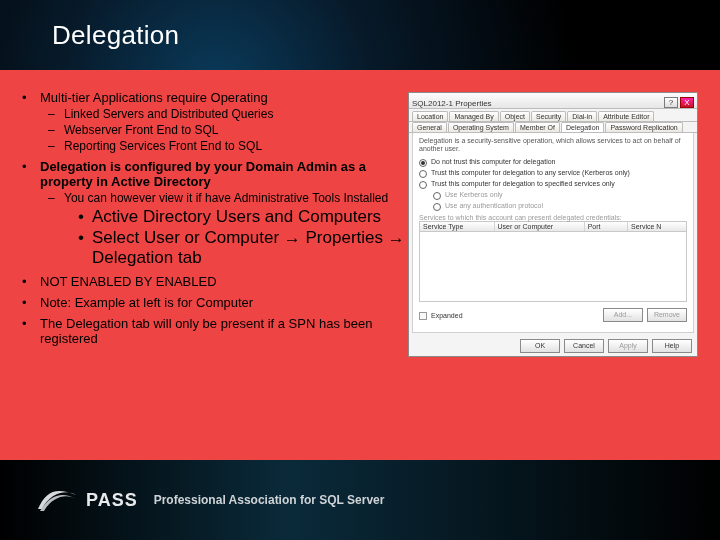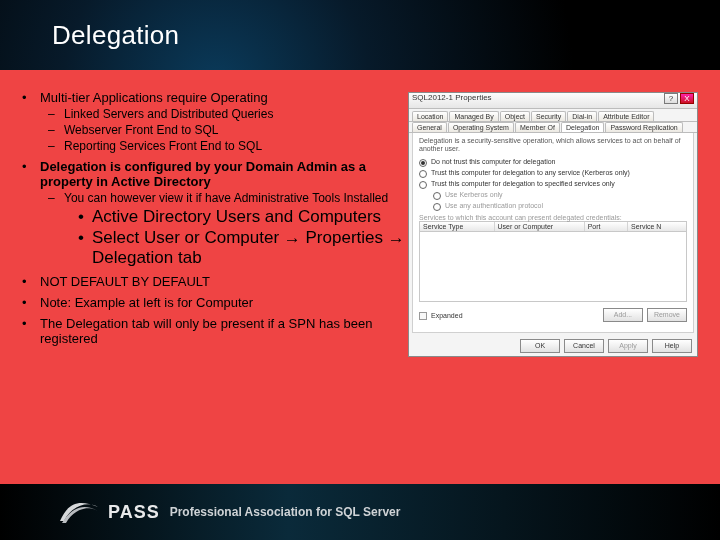--- a/index.html
+++ b/index.html
@@ -17,21 +17,21 @@
   ul.dash { list-style: none; margin-top: 2px; }
   ul.dash > li { position: relative; padding-left: 24px; font-size: 12px; margin: 2px 0; }
   ul.dash > li::before { content: "–"; position: absolute; left: 8px; }
   ul.dot2 { list-style: none; margin-top: 2px; }
   ul.dot2 > li { position: relative; padding-left: 28px; font-size: 17px; margin: 1px 0; }
   ul.dot2 > li::before { content: "•"; position: absolute; left: 14px; }
   .arrow { font-family: inherit; }
   .img-col { width: 300px; padding-top: 2px; }
   
   .dlg { width: 290px; border: 1px solid #8a8a8a; background: #f4f4f4; font-size: 8px; color: #333; }
-  .dlg-title { height: 16px; background: linear-gradient(#fdfdfd,#e6e6e6); border-bottom: 1px solid #bcbcbc; display:flex; align-items:flex-start; justify-content:space-between; padding:0 3px; }
+  .dlg-title { height: 16px; background: linear-gradient(#fdfdfd,#e6e6e6); border-bottom: 1px solid #bcbcbc; display:flex; align-items:flex-end; justify-content:space-between; padding:0 3px; }
   .dlg-title .sysbtns { display:flex; gap:2px; }
   .sysbtn { width:14px; height:11px; border:1px solid #7a7a7a; background:linear-gradient(#fff,#ddd); display:flex; align-items:center; justify-content:center; font-size:8px; }
   .sysbtn.x { background: linear-gradient(#f2a,#c12); color:#fff; border-color:#900; }
   .tabs { display:flex; flex-wrap:wrap; border-bottom:1px solid #bcbcbc; background:#f4f4f4; padding:2px 3px 0 3px; gap:1px; }
   .tab { border:1px solid #bcbcbc; border-bottom:none; background:linear-gradient(#fff,#ece9e2); padding:1px 4px; font-size:7px; border-radius:2px 2px 0 0; color:#333;}
   .tab.active { background:#fff; font-weight:400; }
   .dlg-body { background:#fff; margin:0 3px 3px 3px; border:1px solid #d0d0d0; border-top:none; padding:4px 6px 6px 6px; }
   .note { font-size:7px; color:#555; margin-bottom:4px; line-height:1.2; }
   .radio { display:flex; align-items:flex-start; gap:4px; font-size:7px; margin:2px 0; }
   .radio .r { width:8px; height:8px; border:1px solid #666; border-radius:50%; margin-top:1px; flex:none; position:relative; }
@@ -42,21 +42,21 @@
   .greytext { color:#9a9a9a; }
   .listhdr { display:flex; background:linear-gradient(#fff,#e8e8e8); border:1px solid #c8c8c8; font-size:7px; }
   .listhdr div { padding:1px 3px; border-right:1px solid #d4d4d4; }
   .listbox { height:70px; border:1px solid #c8c8c8; border-top:none; background:#fff; }
   .dlg-actions { display:flex; justify-content:flex-end; gap:4px; padding:3px 5px; }
   .dlg-actions.small { justify-content:flex-end; padding:2px 0 4px 0; }
   .btn { min-width:40px; height:14px; border:1px solid #8a8a8a; background:linear-gradient(#fff,#e2e2e2); font-size:7px; display:flex; align-items:center; justify-content:center; padding:0 6px; color:#333; }
   .btn.dis { color:#9a9a9a; }
   .exp-row { display:flex; align-items:center; justify-content:space-between; margin-top:4px;}
   
-  .footer { position:absolute; left:0; right:0; bottom:0; height:56px; background:#000 linear-gradient(90deg,#000,#0a2a3a 40%,#000); color:#cfd3d6; display:flex; align-items:center; padding-left:58px; gap:8px; }
+  .footer { position:absolute; left:0; right:0; bottom:0; height:80px; background:#000 linear-gradient(90deg,#000,#0a2a3a 40%,#000); color:#cfd3d6; display:flex; align-items:center; padding-left:36px; gap:14px; }
   .logo { display:flex; align-items:center; gap:8px; }
   .logo-mark { width:42px; height:30px; position:relative; }
   .logo-mark svg { width:42px; height:30px; }
   .logo-text .brand { font-size:18px; font-weight:700; letter-spacing:1px; color:#e8e9ea; }
   .footer-sub { font-size:12px; color:#cfd3d6; margin-left:2px;font-weight:bold; }
 </style>
 </head>
 <body>
 
 <div class="slide">
@@ -80,21 +80,21 @@
           <ul class="dash">
             <li>
               <span>You can however view it if have Administrative Tools Installed</span>
               <ul class="dot2">
                 <li>Active Directory Users and Computers</li>
                 <li class="arrow">Select User or Computer → Properties → Delegation tab</li>
               </ul>
             </li>
           </ul>
         </li>
-        <li><span class="lead">NOT DEFAULT BY DEFAULT</span></li>
+        <li><span class="lead">NOT ENABLED BY ENABLED</span></li>
         <li><span class="lead">Note: Example  at left is for Computer</span></li>
         <li><span class="lead">The Delegation tab will only be present if a SPN has been registered</span></li>
       </ul>
     </div>
 
     <div class="img-col">
       <div class="dlg">
         <div class="dlg-title">
           <span>SQL2012-1 Properties</span>
           <div class="sysbtns">

